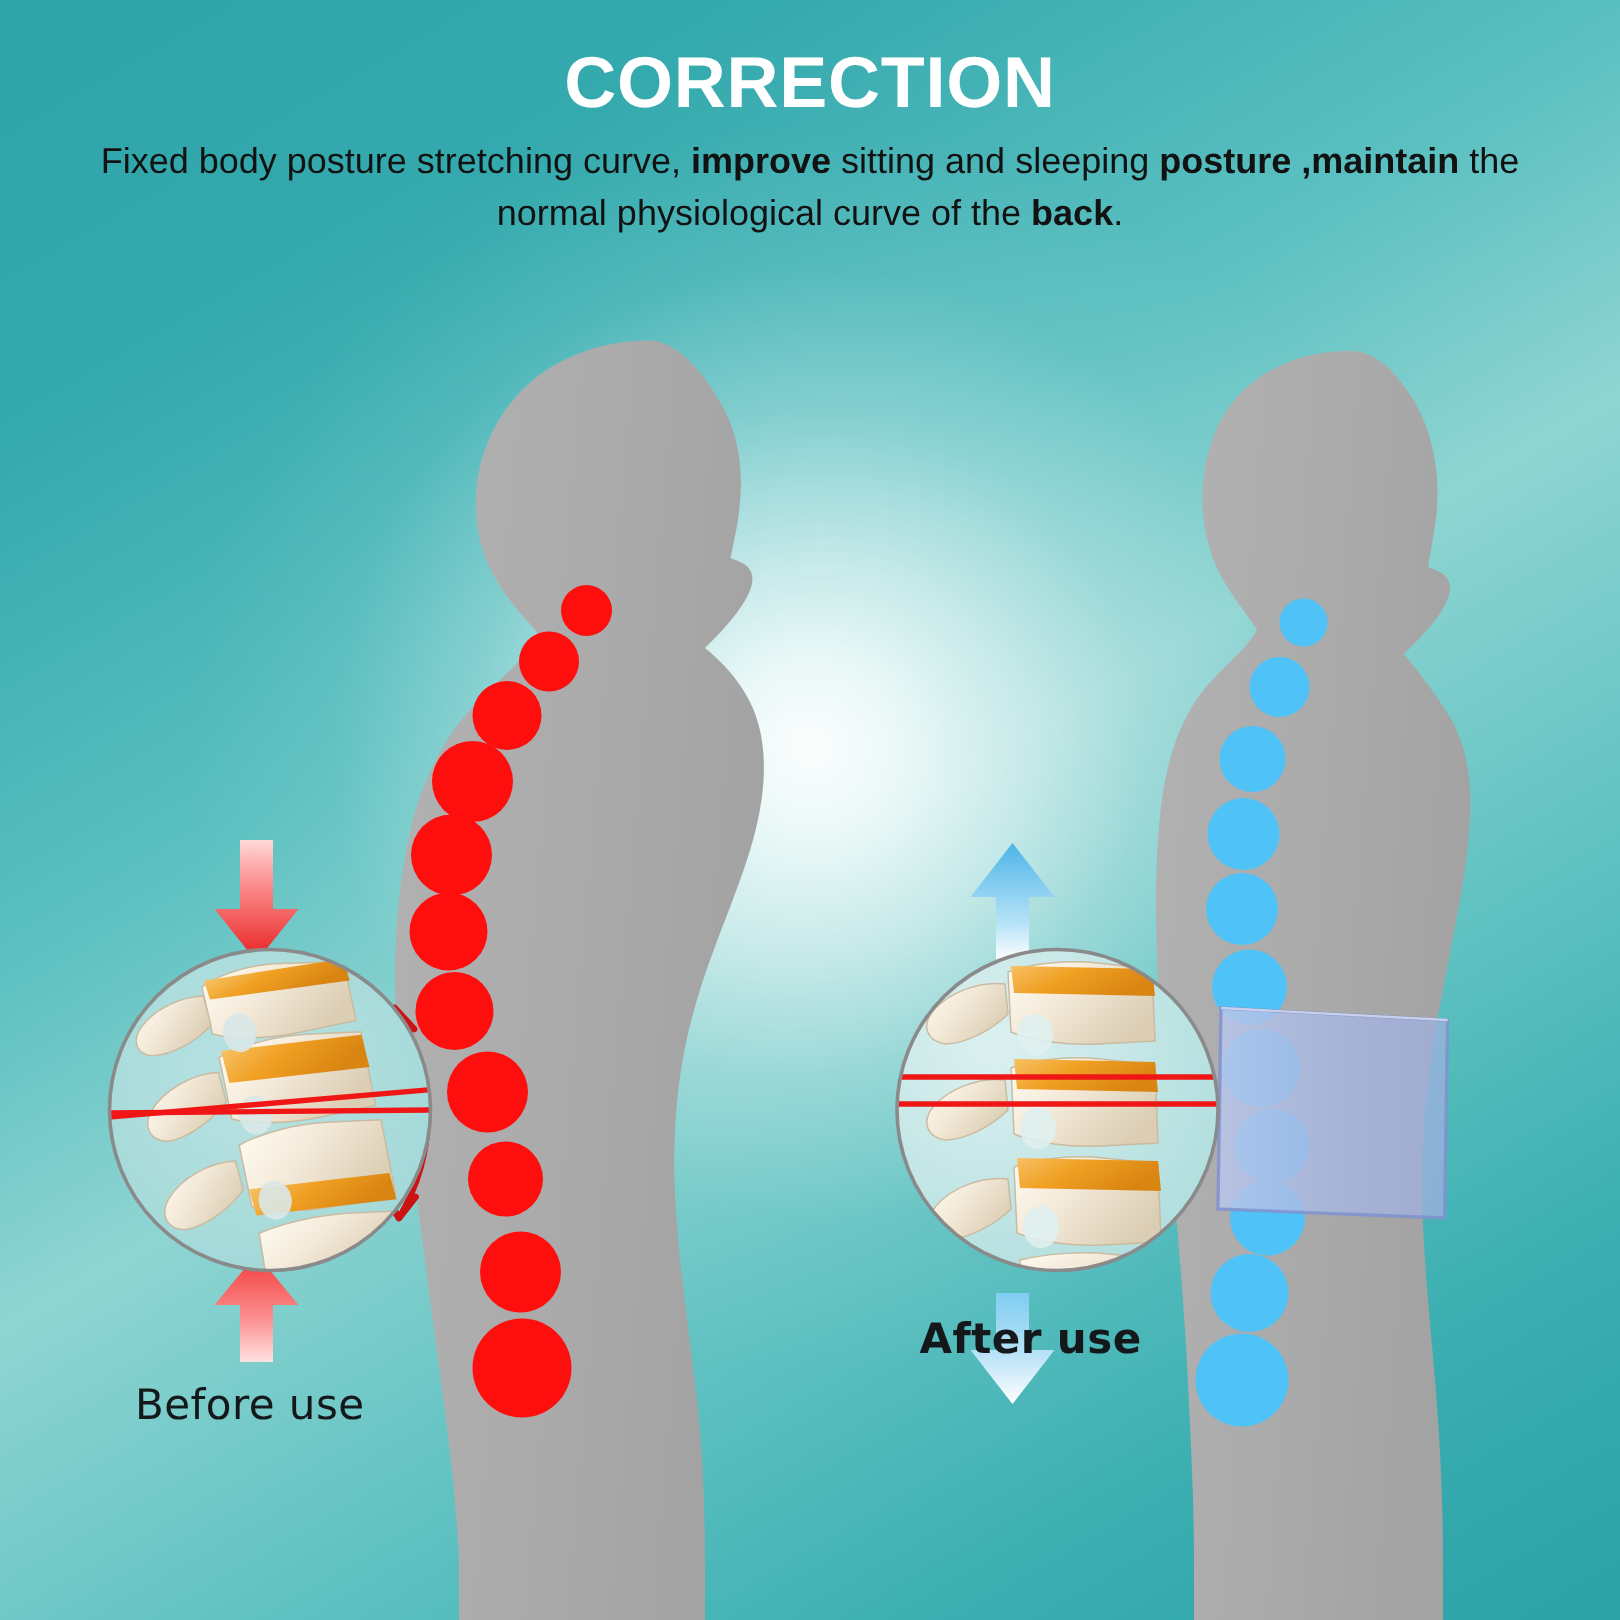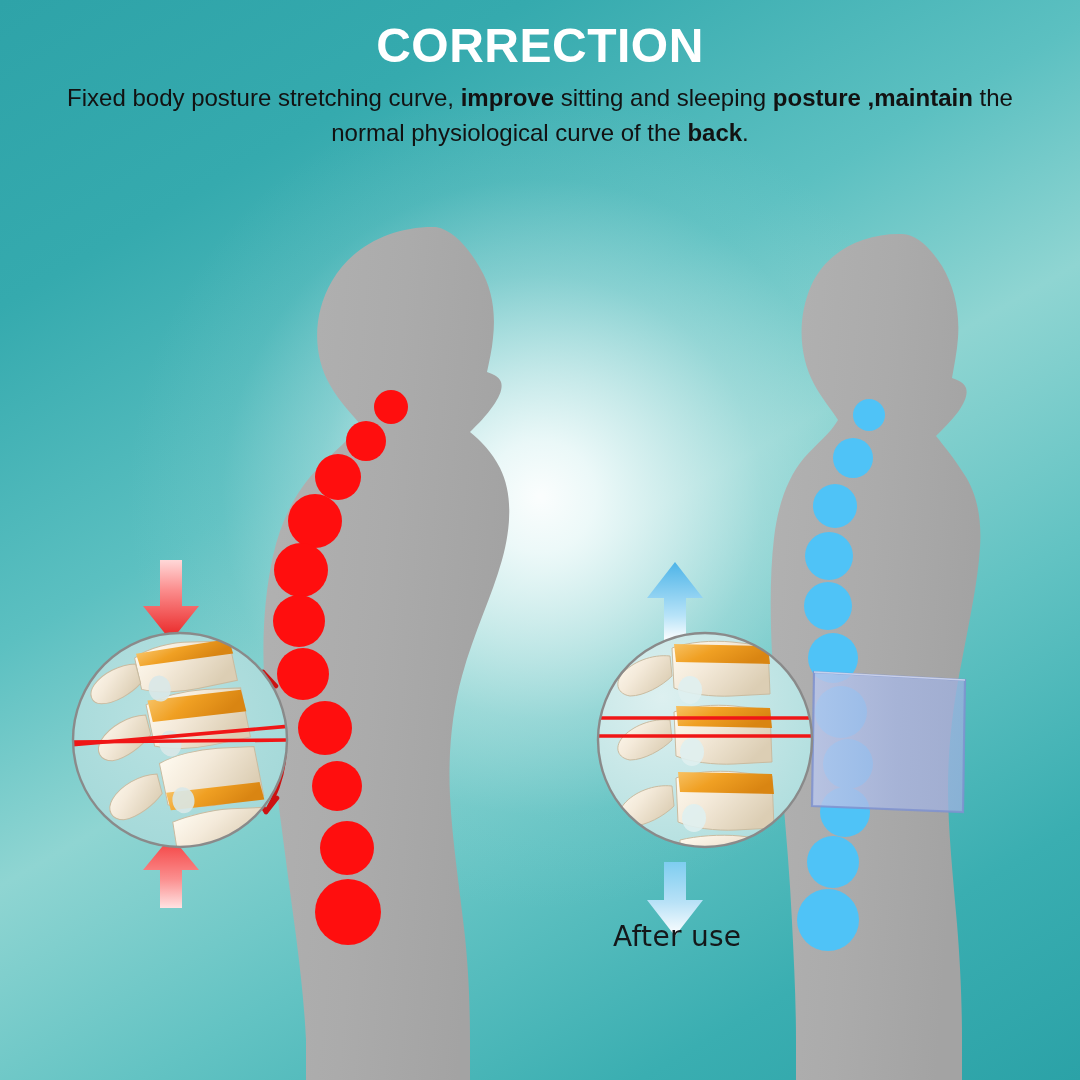--- a/index.html
+++ b/index.html
@@ -28,21 +28,21 @@
         #5cc0c1 38%,
         #8fd5d2 52%,
         #63c3c3 68%,
         #3aaeb1 85%,
         #2ba2a7 100%);
   }
 
   
   .header {
     position: absolute;
-    left: 0; top: 0;
+    left: 0; top: 10px;
     width: 1080px;
     text-align: center;
     z-index: 40;
   }
   .title {
     margin: 0;
     padding-top: 20px;
     font-size: 48px;
     font-weight: 700;
     letter-spacing: 0.5px;
@@ -72,21 +72,21 @@
     position: absolute;
     font-family: "DejaVu Sans", sans-serif;
     font-size: 28px;
     font-weight: 400;
     color: #14181a;
     letter-spacing: 0.3px;
     white-space: nowrap;
     z-index: 30;
   }
   .caption-left  { left: 90px;  top: 920px; }
-  .caption-right { left: 613px; top: 920px; }
+  .caption-right { left: 613px; top: 876px; font-weight: bold; }
 </style>
 </head>
 <body>
 
 <div id="stage">
 
   <div class="header">
     <h1 class="title">CORRECTION</h1>
     <p class="subtitle">Fixed body posture stretching curve, <b>improve</b> sitting and sleeping <b>posture ,maintain</b> the normal physiological curve of the <b>back</b>.</p>
   </div>
@@ -335,15 +335,16 @@
 
         <g stroke="#f01616" stroke-width="3.6">
           <line x1="595" y1="718" x2="817" y2="718"></line>
           <line x1="595" y1="736" x2="817" y2="736"></line>
         </g>
       </g>
       <circle cx="705" cy="740" r="107" fill="none" stroke="#8a8a8a" stroke-width="2.4"></circle>
     </g>
   </svg>
 
+  <div class="caption caption-left">Before use</div>
   <div class="caption caption-right">After use</div>
 
 </div>
 
 </body></html>

